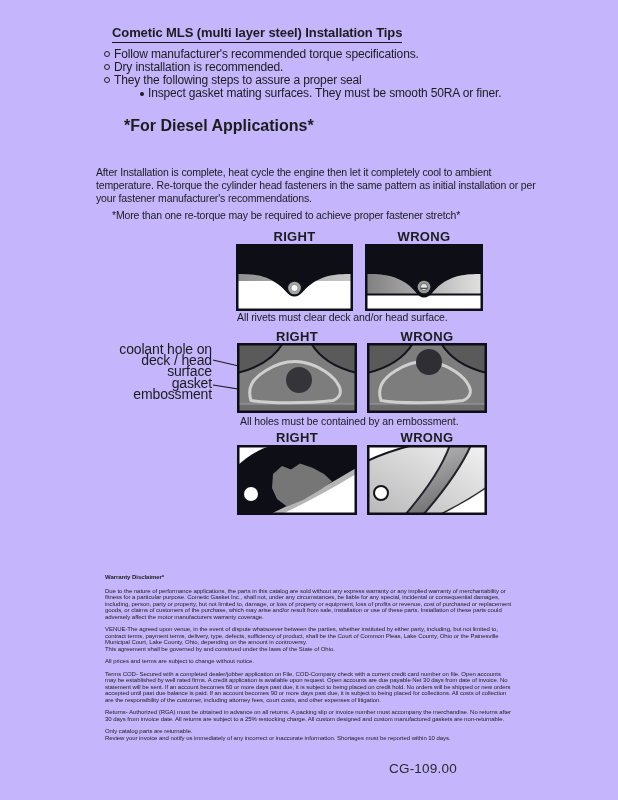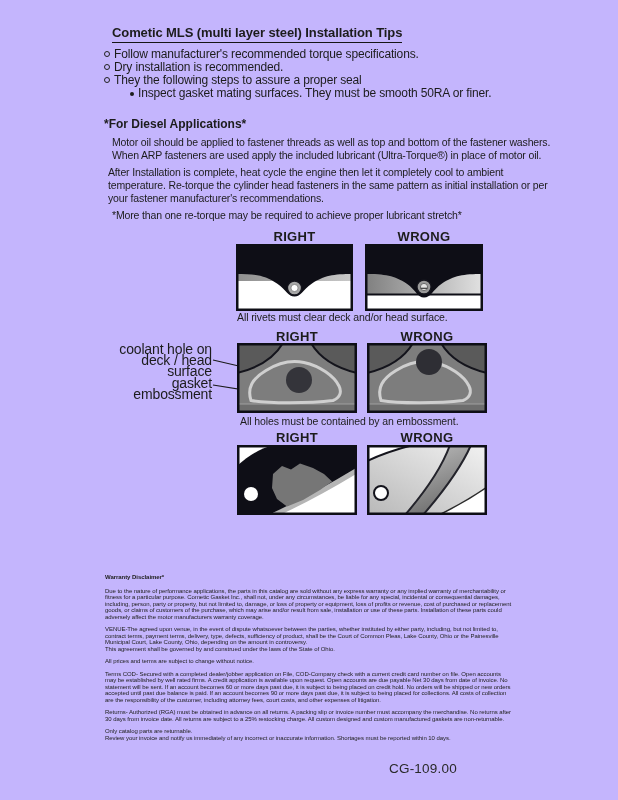--- a/index.html
+++ b/index.html
@@ -8,29 +8,29 @@
     font-family:"Liberation Sans", sans-serif;color:#1c1c1c;padding-left:28px;
   }
   .abs{position:absolute;}
   
   .title{
     left:112px;top:25px;font-size:13px;font-weight:bold;letter-spacing:-0.1px;
     border-bottom:1.5px solid #151515;padding-bottom:2px;margin:0;
   }
   .bullets{left:104px;top:48px;width:450px;font-size:12px;letter-spacing:-0.15px;}
   .bullet-line{line-height:13px;white-space:nowrap;}
-  .bullet-line.sub{margin-left:26px;}
+  .bullet-line.sub{margin-left:36px;}
   .circ{display:inline-block;width:4px;height:4px;border:1px solid #222;border-radius:50%;
         margin-right:4px;vertical-align:1.5px;}
   .dot{display:inline-block;width:4px;height:4px;background:#1c1c1c;border-radius:50%;
        margin-right:4px;vertical-align:1.5px;}
-  .diesel-heading{left:104px;top:117px;font-size:12px;font-weight:bold;margin:0;}
+  .diesel-heading{left:124px;top:117px;font-size:16px;font-weight:bold;margin:0;}
   .body-para{width:442px;font-size:10.5px;line-height:13px;letter-spacing:-0.15px;margin:0;}
   .p1{left:112px;top:136px;}
-  .p2{left:108px;top:166px;}
+  .p2{left:96px;top:166px;}
   .p3{left:112px;top:209px;}
   
   .rw-label{font-size:13px;font-weight:bold;text-align:center;letter-spacing:0.3px;}
   .caption{font-size:10.5px;font-weight:normal;letter-spacing:-0.1px;line-height:11px;}
   .panel{display:block;}
   .side-label{font-size:14px;line-height:11px;text-align:right;letter-spacing:-0.15px;}
   
   .legal{left:105px;top:574px;width:408px;font-size:6px;line-height:6.5px;
          letter-spacing:-0.05px;color:#222;}
   .legal .lg-head{font-weight:bold;margin-bottom:7px;}
@@ -46,23 +46,22 @@
   <h1 class="abs title">Cometic MLS (multi layer steel) Installation Tips</h1>
 
   <div class="abs bullets">
     <div class="bullet-line"><span class="circ"></span><span>Follow manufacturer's recommended torque specifications.</span></div>
     <div class="bullet-line"><span class="circ"></span><span>Dry installation is recommended.</span></div>
     <div class="bullet-line"><span class="circ"></span><span>They the following steps to assure a proper seal</span></div>
     <div class="bullet-line sub"><span class="dot"></span><span>Inspect gasket mating surfaces.  They must be smooth 50RA or finer.</span></div>
   </div>
 
   <h2 class="abs diesel-heading">*For Diesel Applications*</h2>
-  <p class="abs body-para p1">Motor oil should be applied to fastener threads as well as top and bottom of the fastener washers. When ARP fasteners are used apply the included lubricant (Ultra-Torque®) in place of motor oil.</p>
   <p class="abs body-para p2">After Installation is complete, heat cycle the engine then let it completely cool to ambient temperature. Re-torque the cylinder head fasteners in the same pattern as initial installation or per your fastener manufacturer's recommendations.</p>
-  <p class="abs body-para p3">*More than one re-torque may be required to achieve proper lubricant stretch*</p>
+  <p class="abs body-para p3">*More than one re-torque may be required to achieve proper fastener stretch*</p>
 
   <div class="abs rw-label" style="left:236px;top:229px;width:117px;">RIGHT</div>
   <div class="abs rw-label" style="left:365px;top:229px;width:118px;">WRONG</div>
 
   <svg class="abs panel" style="left:236px;top:244px;" width="117" height="67" viewBox="0 0 117 67">
     <defs>
       <linearGradient id="g1r" x1="0" y1="0" x2="1" y2="0">
         <stop offset="0" stop-color="#8f8f8f"></stop>
           <stop offset="1" stop-color="#c9c9c9"></stop>
       </linearGradient>

